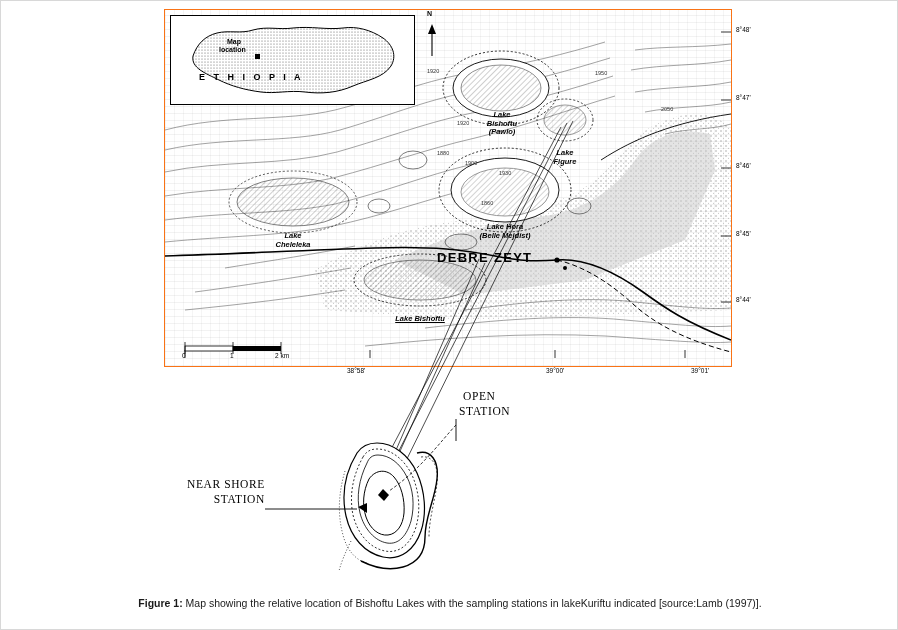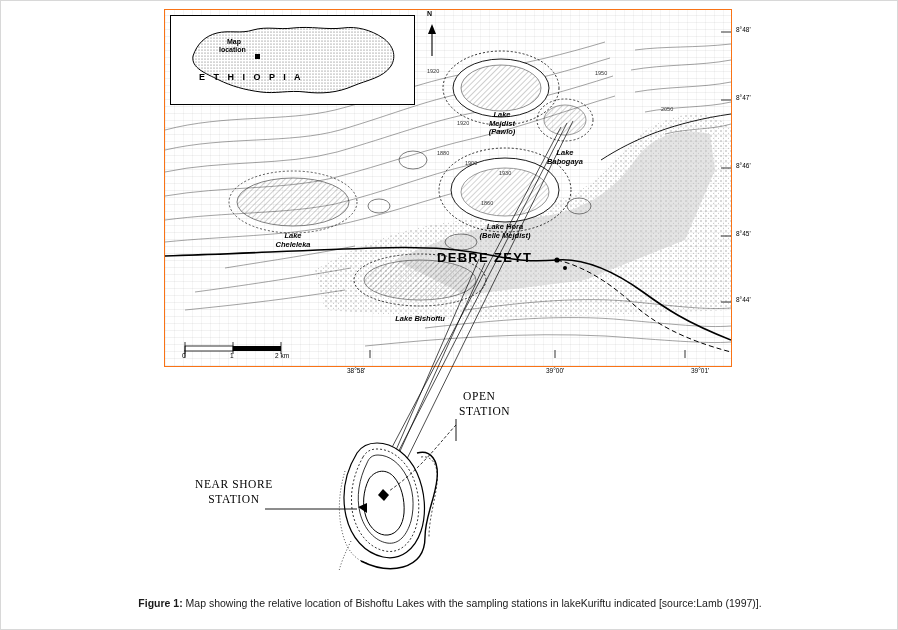--- a/index.html
+++ b/index.html
@@ -268,36 +268,36 @@
         </svg>
         <div class="inset-label" style="left:56px; top:22px;">Map</div>
         <div class="inset-label" style="left:48px; top:30px;">location</div>
         <div class="ethiopia-label">E T H I O P I A</div>
       </div>
 
       <div class="north-label" style="left:262px; top:0px;">N</div>
 
       <div class="lake-label" style="left:302px; top:62px; width:70px;">
         <span style="display:block;">Lake</span>
-        <span style="display:block;">Mejdist</span>
+        <span style="display:block;">Bishoftu</span>
         <span style="display:block;">(Pawlo)</span>
       </div>
       <div class="lake-label" style="left:372px; top:100px; width:56px;">
         <span style="display:block;">Lake</span>
-        <span style="display:block;">Babogaya</span>
+        <span style="display:block;">Figure</span>
       </div>
       <div class="lake-label" style="left:288px; top:174px; width:104px;">
         <span style="display:block;">Lake Hora</span>
         <span style="display:block;">(Belle Mejdist)</span>
       </div>
       <div class="lake-label" style="left:96px; top:183px; width:64px;">
         <span style="display:block;">Lake</span>
         <span style="display:block;text-align:center;">Cheleleka</span>
       </div>
-      <div class="lake-label" style="left:207px; top:266px; width:96px;">
+      <div class="lake-label" style="left:207px; top:266px; width:96px;text-decoration:underline;">
         <span style="display:block;">Lake Bishoftu</span>
       </div>
 
       <div class="town-label" style="left:272px; top:240px;">DEBRE ZEYT</div>
 
       <div class="contour-num" style="left:292px; top:110px;">1920</div>
       <div class="contour-num" style="left:272px; top:140px;">1880</div>
       <div class="contour-num" style="left:334px; top:160px;">1930</div>
       <div class="contour-num" style="left:316px; top:190px;">1860</div>
       <div class="contour-num" style="left:300px; top:150px;">1900</div>
@@ -360,21 +360,21 @@
 
         <line x1="264" y1="508" x2="356" y2="508" stroke="#000" stroke-width="0.9"></line>
       </g>
     </svg>
 
     <div class="station-label" style="left:458px; top:388px; text-align:left;">
       <span style="display:block; margin-left:4px;">OPEN</span>
       <span style="display:block;">STATION</span>
     </div>
 
-    <div class="station-label" style="left:194px; top:476px; text-align:center;">
+    <div class="station-label" style="left:186px; top:476px; text-align:right;">
       <span style="display:block;">NEAR SHORE</span>
       <span style="display:block;">STATION</span>
     </div>
 
   </div>
 
   <div id="caption">
     <b>Figure 1:</b><span> Map showing the relative location of Bishoftu Lakes with the sampling stations in lakeKuriftu indicated [source:Lamb (1997)].</span>
   </div>
 

